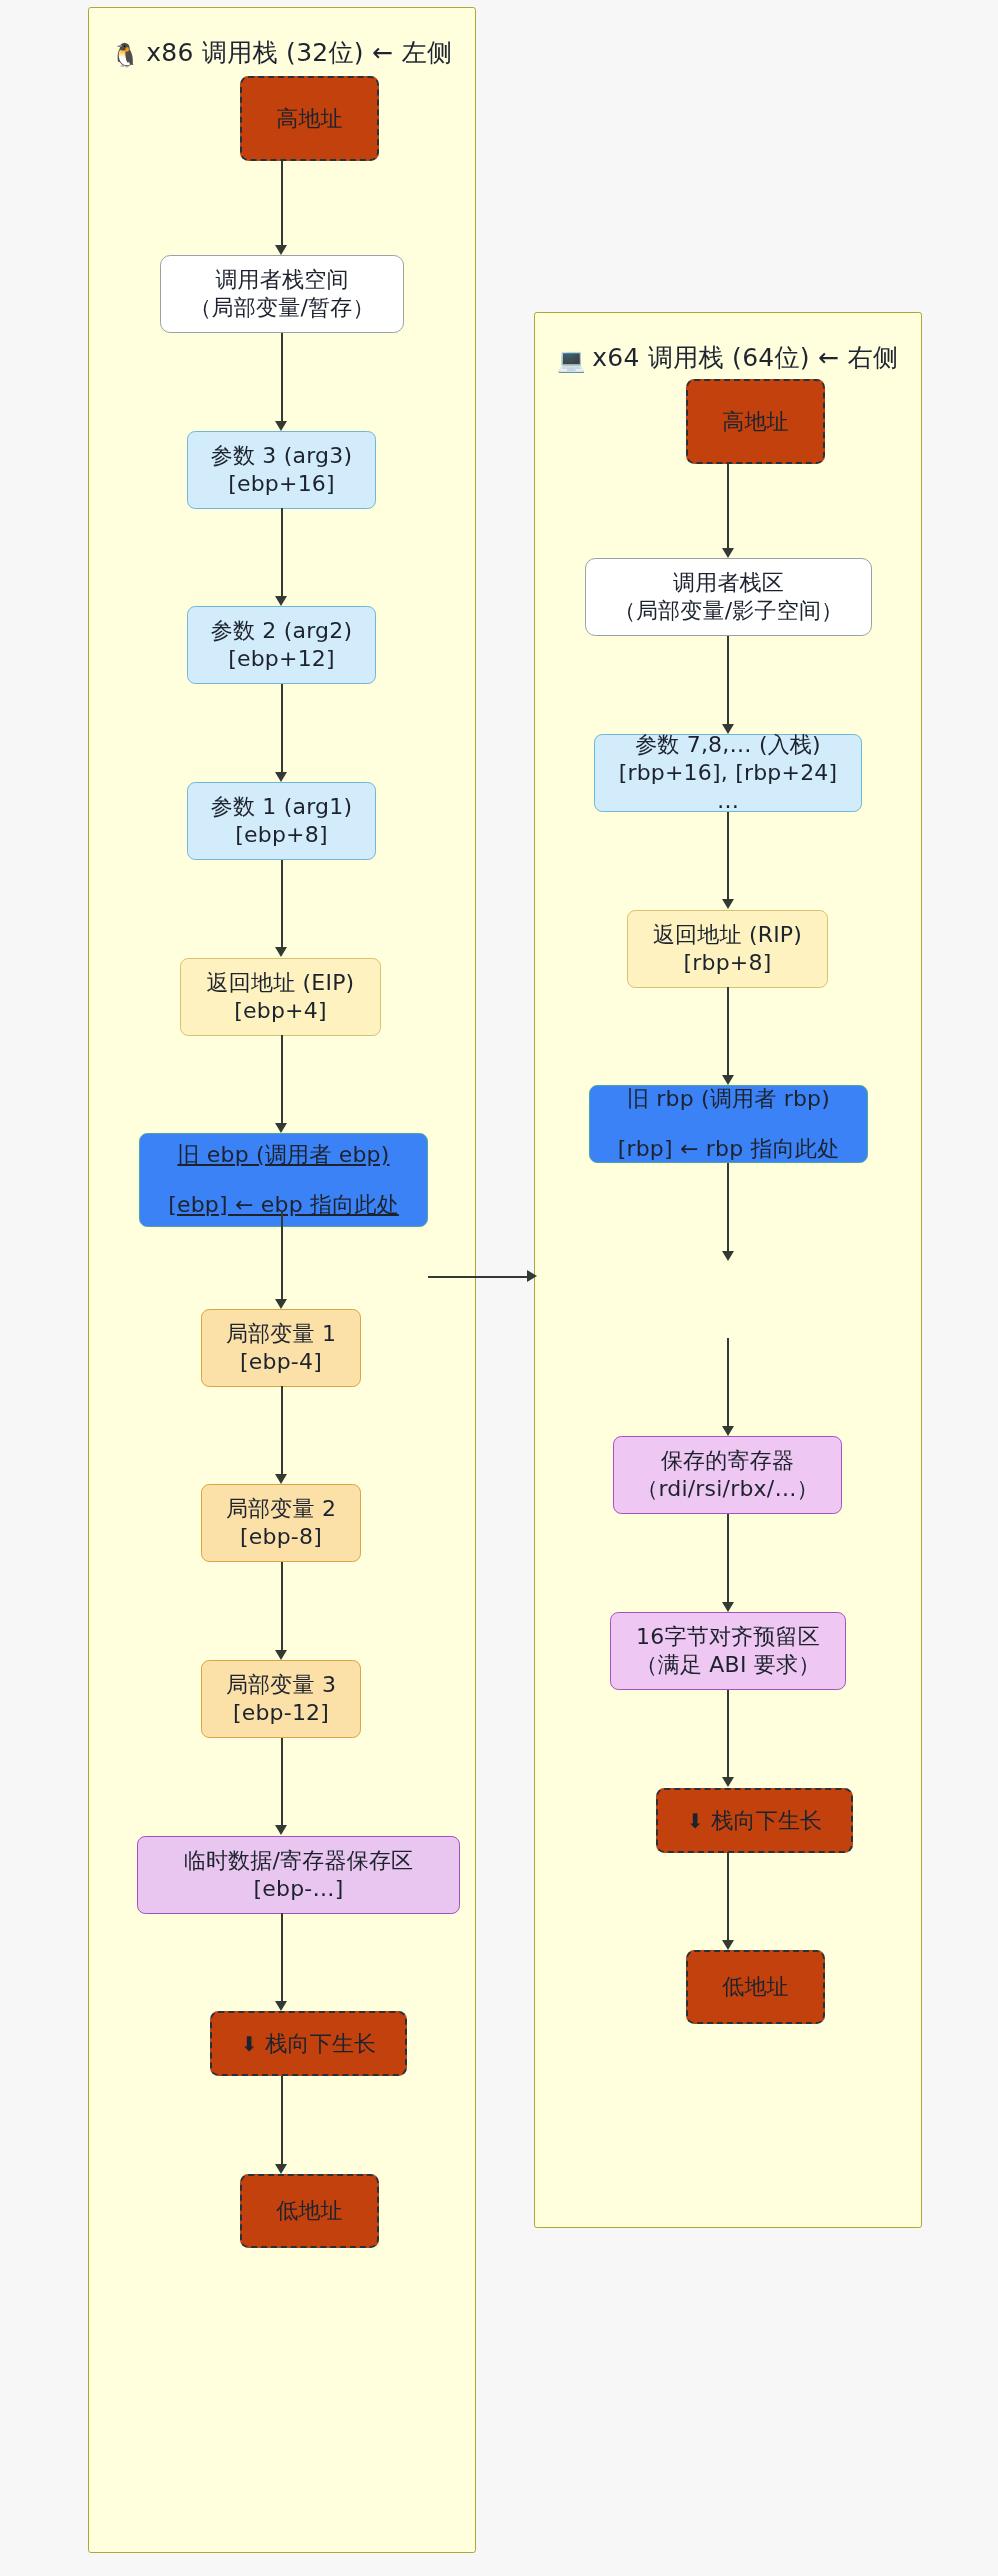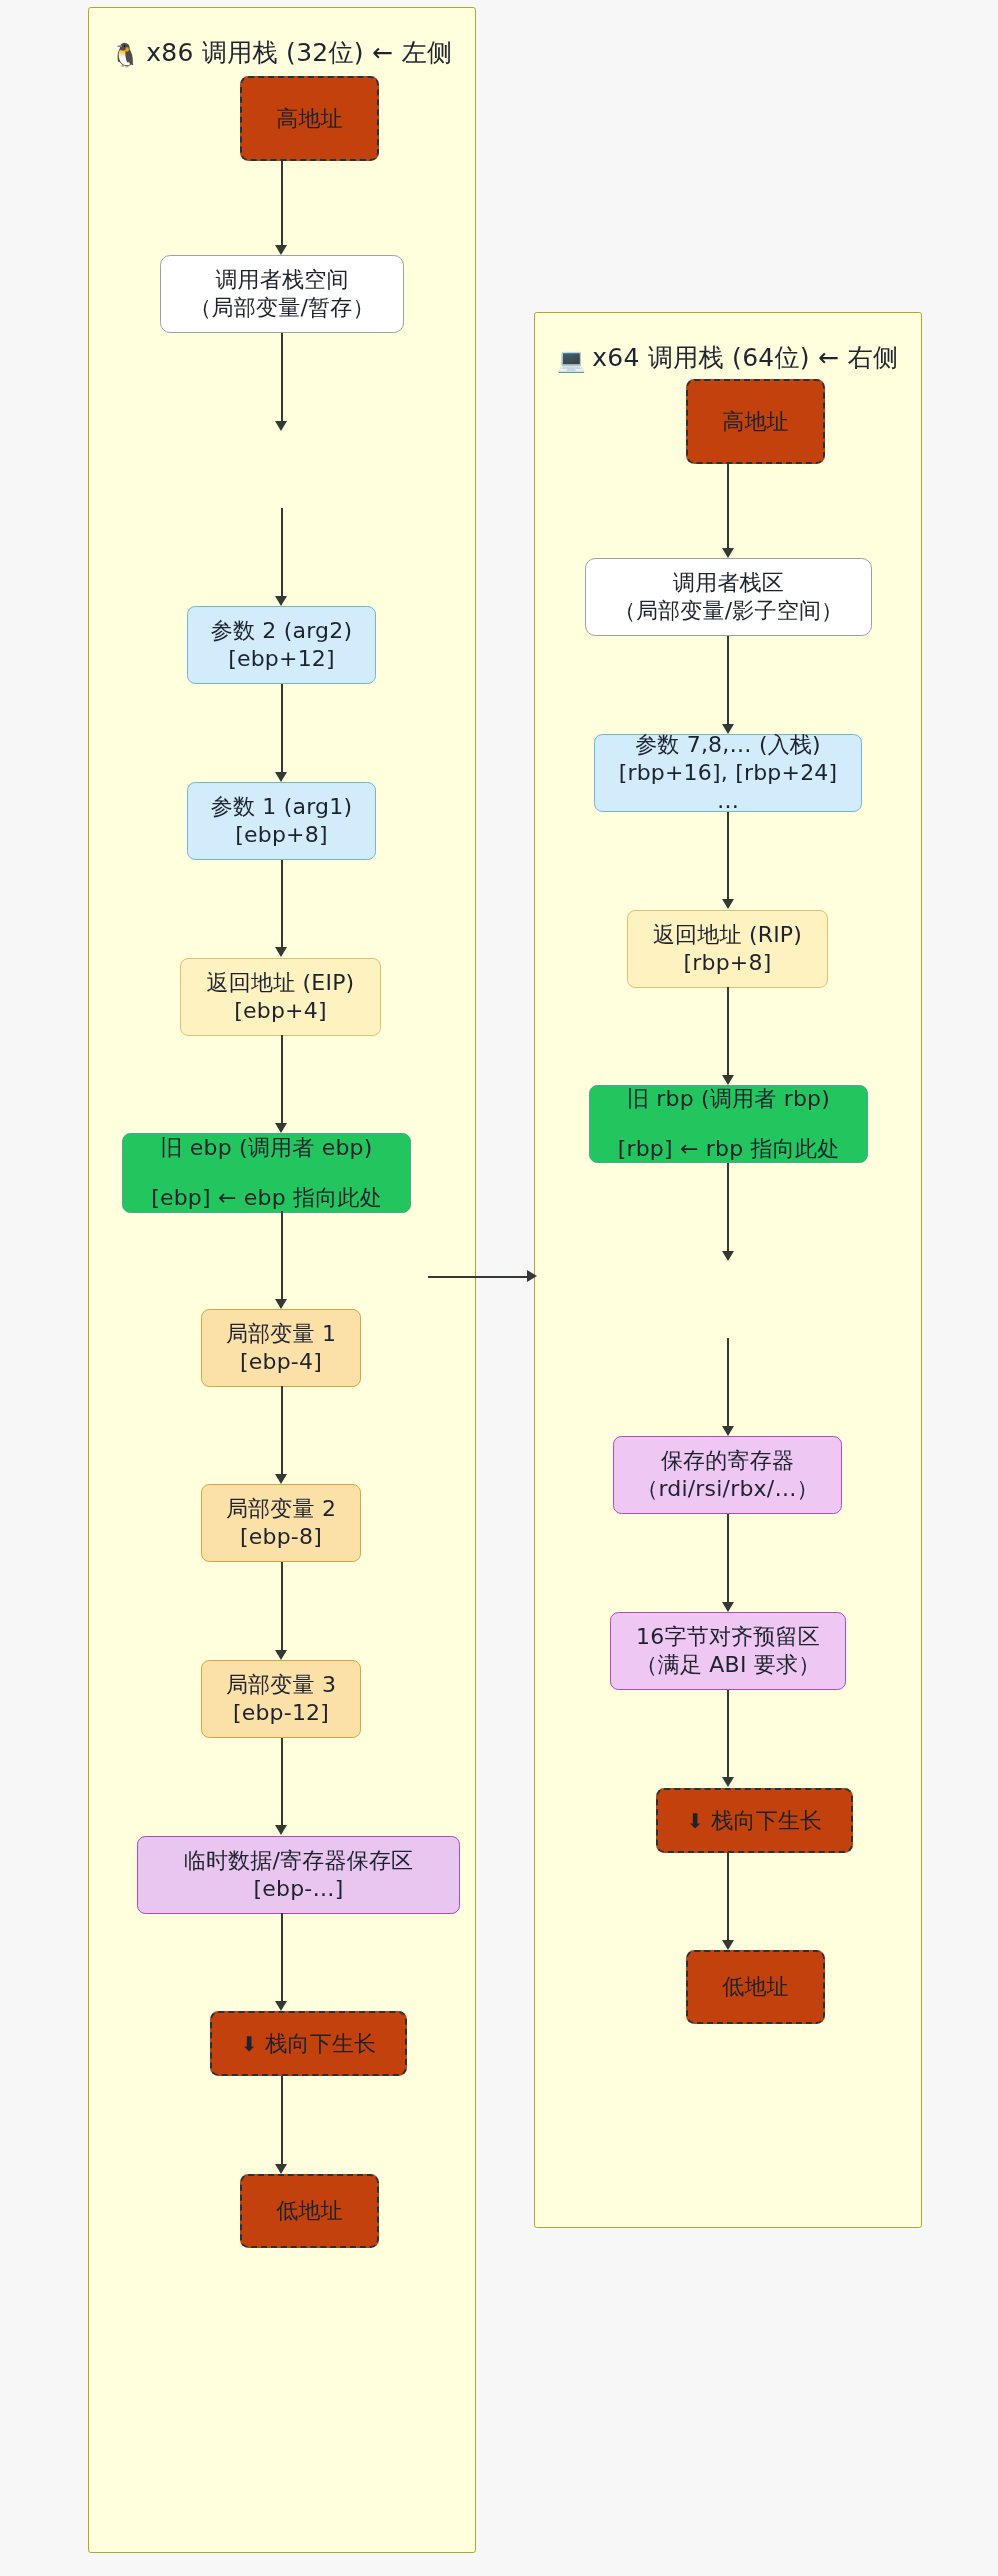--- a/index.html
+++ b/index.html
@@ -76,21 +76,21 @@
   }
   .n-blue {                   
     background: #d3ecfb;
     border: 1.7px solid #6cb8d6;
   }
   .n-yellow {                 
     background: #fdf2c0;
     border: 1.7px solid #d6c36a;
   }
   .n-teal {                   
-    background: #22c55e;
+    background: #3b82f6;
     border: 1.7px solid #4ea79d;
     gap: 22px;
   }
   .n-orange {                 
     background: #fbe0a8;
     border: 1.7px solid #d9a441;
   }
   .n-purple {                 
     background: #e9c6f0;
     border: 1.7px solid #a84bbd;
@@ -144,20 +144,24 @@
   <div class="edge" style="left:281px;top:161px;height:87px;"></div>
   <div class="arrowhead" style="left:275px;top:245px;"></div>
 
   <div class="node n-white" style="left:160px;top:255px;width:244px;height:78px;">
     <span>调用者栈空间</span>
     <span class="l2">（局部变量/暂存）</span>
   </div>
   <div class="edge" style="left:281px;top:333px;height:91px;"></div>
   <div class="arrowhead" style="left:275px;top:421px;"></div>
 
+  <div class="node n-blue" style="left:187px;top:431px;width:189px;height:78px;">
+    <span>参数 3 (arg3)</span>
+    <span class="l2">[ebp+16]</span>
+  </div>
   <div class="edge" style="left:281px;top:508px;height:91px;"></div>
   <div class="arrowhead" style="left:275px;top:596px;"></div>
 
   <div class="node n-blue" style="left:187px;top:606px;width:189px;height:78px;">
     <span>参数 2 (arg2)</span>
     <span class="l2">[ebp+12]</span>
   </div>
   <div class="edge" style="left:281px;top:684px;height:91px;"></div>
   <div class="arrowhead" style="left:275px;top:772px;"></div>
 
@@ -168,21 +172,21 @@
   <div class="edge" style="left:281px;top:860px;height:91px;"></div>
   <div class="arrowhead" style="left:275px;top:947px;"></div>
 
   <div class="node n-yellow" style="left:180px;top:958px;width:201px;height:78px;">
     <span>返回地址 (EIP)</span>
     <span class="l2">[ebp+4]</span>
   </div>
   <div class="edge" style="left:281px;top:1035px;height:91px;"></div>
   <div class="arrowhead" style="left:275px;top:1123px;"></div>
 
-  <div class="node n-teal" style="left:122px;top:1133px;width:289px;height:80px;">
+  <div class="node n-teal" style="left:139px;top:1133px;width:289px;height:94px;text-decoration:underline;">
     <span>旧 ebp (调用者 ebp)</span>
     <span class="l2">[ebp] ← ebp 指向此处</span>
   </div>
   <div class="edge" style="left:281px;top:1211px;height:91px;"></div>
   <div class="arrowhead" style="left:275px;top:1299px;"></div>
 
   <div class="node n-orange" style="left:201px;top:1309px;width:160px;height:78px;">
     <span>局部变量 1</span>
     <span class="l2">[ebp-4]</span>
   </div>

